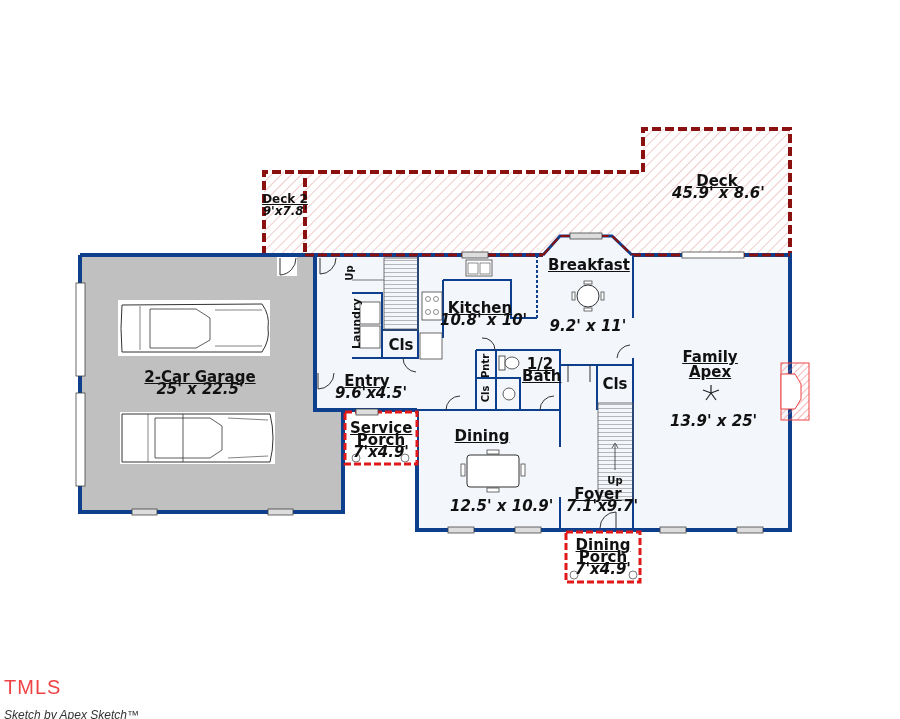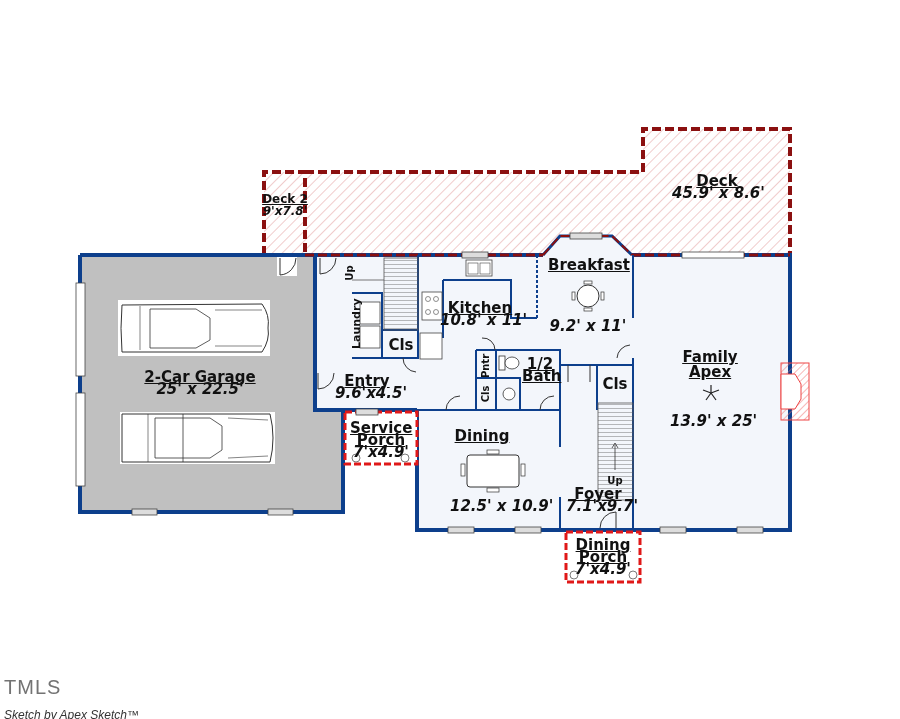--- a/index.html
+++ b/index.html
@@ -2,21 +2,21 @@
 <html><head>
 <meta charset="utf-8">
 <style>
   html, body { margin:0; padding:0; background:#ffffff; }
   body { width:900px; height:719px; position:relative; overflow:hidden; font-family:"DejaVu Sans", sans-serif; }
   #plan { position:absolute; left:0; top:0; width:900px; height:719px; }
   .lbl { position:absolute; text-align:center; font-family:"DejaVu Sans", sans-serif; font-weight:bold; font-size:15px; color:#111; line-height:12px; white-space:nowrap; }
   .lbl .t { text-decoration:underline; display:block; }
   .lbl .d { display:block;font-style:italic; }
   .vert { transform:rotate(-90deg); transform-origin:center center; }
-  .logo { position:absolute; left:4px; top:676px; font-family:"Liberation Sans", sans-serif; font-size:20px; color:#737373; letter-spacing:1px; font-weight:300; }
+  .logo { position:absolute; left:4px; top:676px; font-family:"Liberation Sans", sans-serif; font-size:20px; color:#ef4444; letter-spacing:1px; font-weight:300; }
   .credit { position:absolute; left:4px; top:708px; font-family:"Liberation Sans", sans-serif; font-size:12px; font-style:italic; color:#333; }
 </style>
 </head>
 <body>
 
 <svg id="plan" viewBox="0 0 900 719" xmlns="http://www.w3.org/2000/svg">
   <defs>
     <pattern id="hatch" patternUnits="userSpaceOnUse" width="7" height="7" patternTransform="rotate(45)">
       <line x1="0" y1="0" x2="0" y2="7" stroke="#e29a9a" stroke-width="1"></line>
     </pattern>
@@ -211,21 +211,21 @@
 <div class="lbl" style="left:262px;top:193px;width:46px;font-size:12px;">
   <span class="t">Deck 2</span>
   <span class="d">9'x7.8'</span>
 </div>
 <div class="lbl" style="left:140px;top:371px;width:120px;">
   <span class="t">2-Car Garage</span>
   <span class="d">25' x 22.5'</span>
 </div>
 <div class="lbl" style="left:440px;top:302px;width:80px;">
   <span class="t">Kitchen</span>
-  <span class="d">10.8' x 11'</span>
+  <span class="d">10.8' x 10'</span>
 </div>
 <div class="lbl" style="left:548px;top:259px;width:80px;">
   <span class="t">Breakfast</span>
 </div>
 <div class="lbl" style="left:548px;top:320px;width:80px;">
   <span class="d">9.2' x 11'</span>
 </div>
 <div class="lbl" style="left:670px;top:351px;width:80px;text-decoration:underline;">
   <span class="t">Family</span>
   <span class="t" style="margin-top:3px;">Apex</span>

